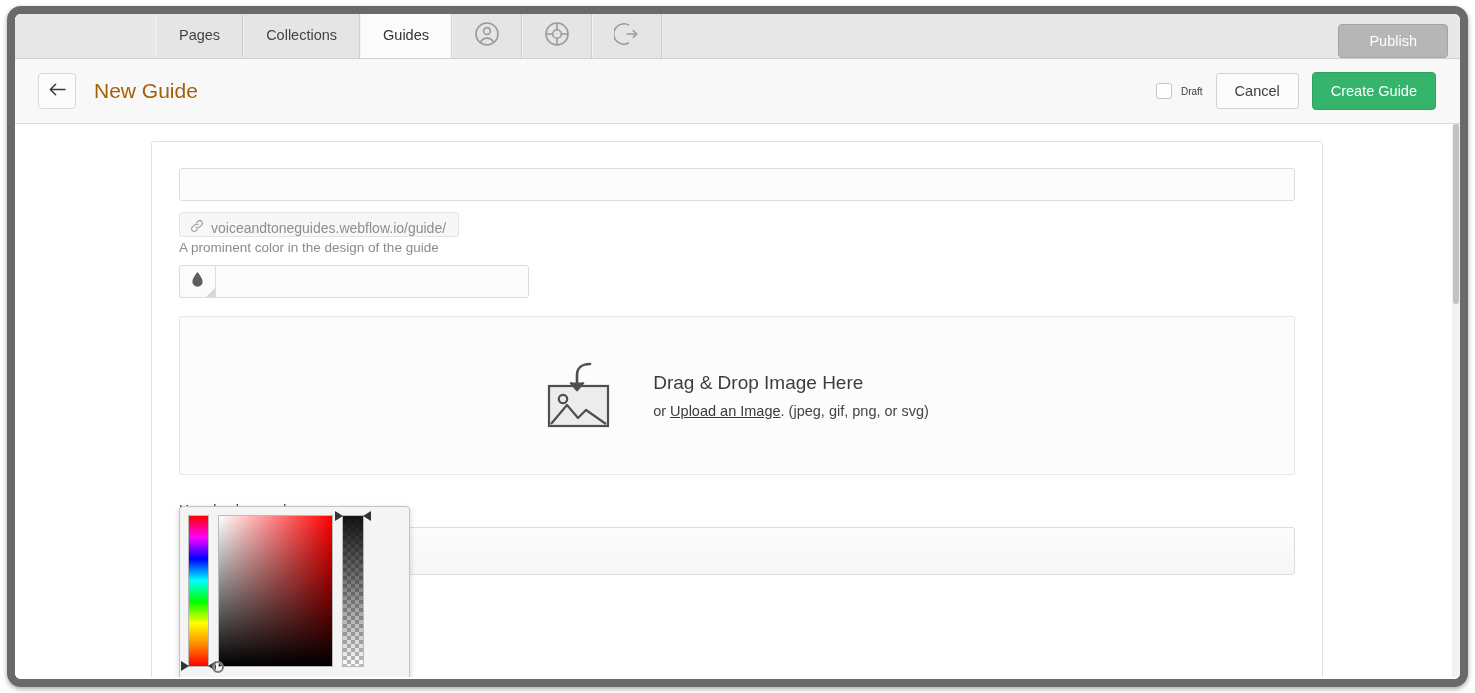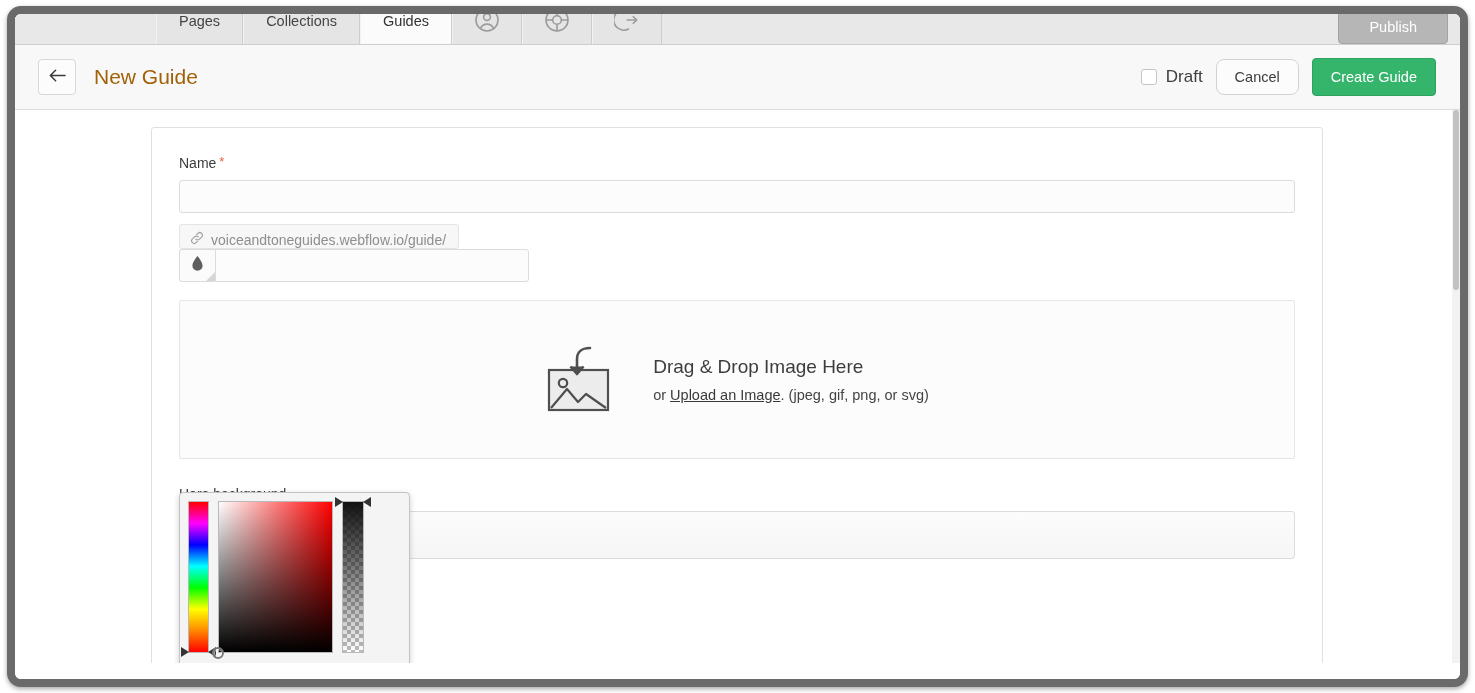--- a/index.html
+++ b/index.html
@@ -25,21 +25,21 @@
   #viewport {
     position: absolute;
     left: 0; top: 0; right: 0; bottom: 0;
     background: #ffffff;
     overflow: hidden;
   }
 
   
   #tabstrip {
     position: relative;
-    height: 31px;
+    height: 45px;
     background: #e8e8e8;
     border-bottom: 1px solid #cfcfcf;
     display: flex;
     align-items: flex-end;
   }
   .tab-spacer-left { width: 141px; height: 100%; background:#e8e8e8; }
   .tab {
     height: 46px;
     padding: 0 22px;
     display: flex; align-items: center; justify-content: center;
@@ -100,25 +100,25 @@
     gap: 13px;
   }
   .draft-wrap { display:flex; align-items:center; gap:9px; }
   .checkbox {
     width: 16px; height: 16px;
     border: 1px solid #c5c5c5;
     border-radius: 3px;
     background: #fff;
     cursor: pointer;
   }
-  .draft-label { font-size: 17px; color: #3d3d3d; }
+  .draft-label { font-size: 10px; color: #3d3d3d; }
   .btn-cancel {
     background: #fcfcfc;
     border: 1px solid #d2d2d2;
-    border-radius: 8px;
+    border-radius: 3px;
     font-size: 14.5px;
     color: #3d3d3d;
     padding: 9px 18px;
     cursor: pointer;
   }
   .btn-create {
     background: #35b46b;
     border: 1px solid #2da35f;
     border-radius: 4px;
     font-size: 14.5px;
@@ -398,37 +398,35 @@
       <button class="btn-cancel">Cancel</button>
       <button class="btn-create">Create Guide</button>
     </div>
   </div>
 
   <div id="content">
 
     <div id="card">
 
       
-      <div class="field-label">
-        <span>Name</span><span class="req">*</span>
-      </div>
       <input class="text-input" type="text" placeholder="" style="">
 
       
       <div class="slug-pill">
         <span>
           <svg width="14" height="14" viewBox="0 0 14 14">
             <path d="M5.8 8.2a2.6 2.6 0 0 0 3.7 0l2.1-2.1a2.6 2.6 0 0 0-3.7-3.7L6.8 3.5" stroke="#a3a3a3" stroke-width="1.2" fill="none" stroke-linecap="round"></path>
             <path d="M8.2 5.8a2.6 2.6 0 0 0-3.7 0L2.4 7.9a2.6 2.6 0 0 0 3.7 3.7l1.1-1.1" stroke="#a3a3a3" stroke-width="1.2" fill="none" stroke-linecap="round"></path>
           </svg>
         </span>
         <span>voiceandtoneguides.webflow.io/guide/</span>
       </div>
 
       
+      <div class="sublabel">A prominent color in the design of the guide</div>
 
       <div class="color-row">
         <div class="swatch-btn">
           <span>
             <svg width="13" height="17" viewBox="0 0 13 17">
               <path d="M6.5 1C6.5 1 1.4 7 1.4 10.7a5.1 5.1 0 1 0 10.2 0C11.6 7 6.5 1 6.5 1z" fill="#5e5e5e"></path>
             </svg>
           </span>
         </div>
         <input class="color-value-input" type="text" placeholder="" style="">

